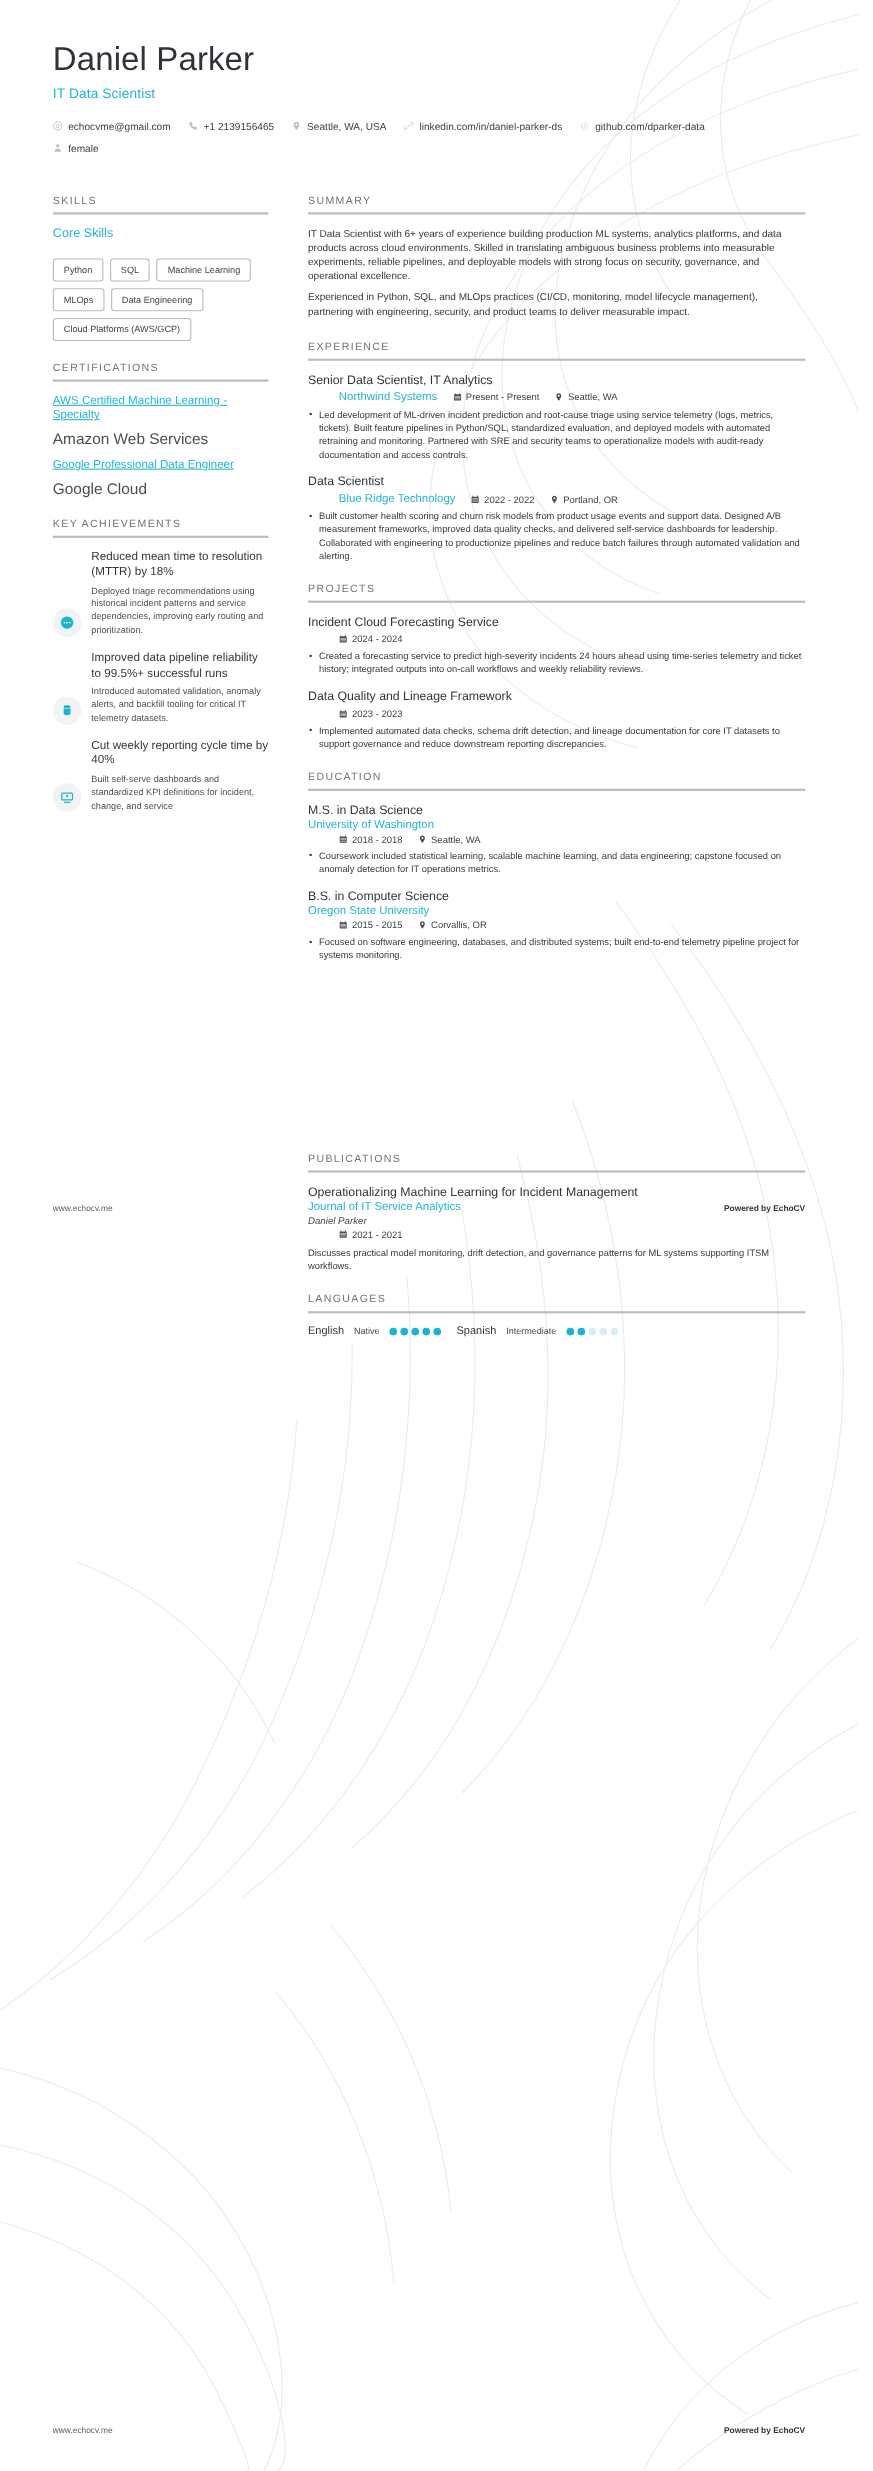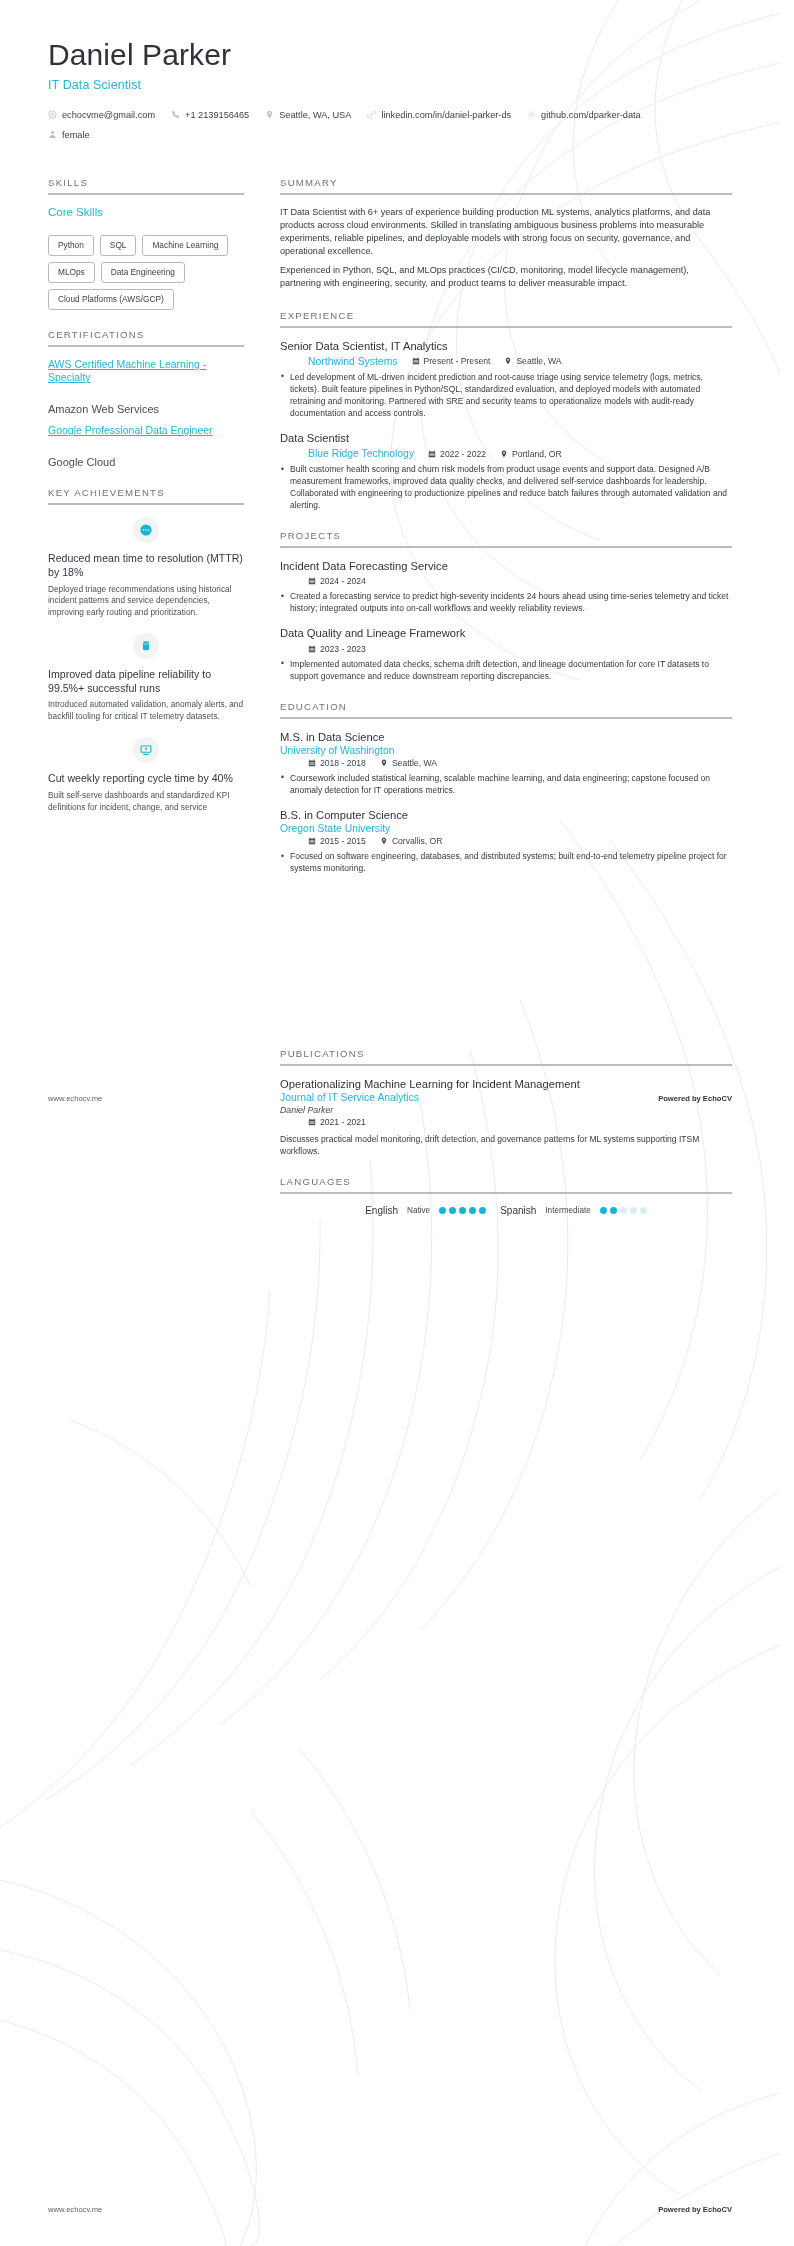--- a/index.html
+++ b/index.html
@@ -99,32 +99,31 @@
 
   
   .cert { margin-bottom: 9px; }
   .cert-name {
     font-size: 10.5px;
     color: #23b5d3;
     line-height: 1.32;
     text-decoration: underline;
   }
   .cert-org {
-    font-size: 11px;
+    font-size: 14px;
     color: #4a4e54;
-    margin-top: 18px;
+    margin-top: 6px;
   }
 
   
   .ach {
     display: flex;
     gap: 9px;
     margin-bottom: 13px;
-    align-items: center;
-    flex-direction: column;
+    align-items: flex-end;
   }
   .ach-icon {
     flex: none;
     width: 26px;
     height: 26px;
     border-radius: 50%;
     background: #f1f3f4;
     display: flex;
     align-items: center;
     justify-content: center;
@@ -206,21 +205,20 @@
     margin-top: 6px;
   }
 
   
   .langs {
     display: flex;
     align-items: center;
     flex-wrap: wrap;
     gap: 6px 14px;
     margin-top: 4px;
-    justify-content: center;
   }
   .lang {
     display: flex;
     align-items: center;
     gap: 9px;
   }
   .lang-name { font-size: 10px; color: #33373d; }
   .lang-level { font-size: 8.2px; color: #45494f; }
   .dots { display: flex; gap: 3px; }
   .dot { width: 7px; height: 7px; border-radius: 50%; background: #d9edf2; }
@@ -475,21 +473,21 @@
               <li>Built customer health scoring and churn risk models from product usage events and support data. Designed A/B measurement frameworks, improved data quality checks, and delivered self-service dashboards for leadership. Collaborated with engineering to productionize pipelines and reduce batch failures through automated validation and alerting.</li>
             </ul>
           </div>
         </div>
 
         <div class="sec">
           <div class="sec-title">PROJECTS</div>
           <div class="sec-rule"></div>
 
           <div class="entry">
-            <div class="entry-title">Incident Data Forecasting Service</div>
+            <div class="entry-title">Incident Cloud Forecasting Service</div>
             <div class="entry-meta">
               <span class="meta-item">
                 <svg width="8" height="8" viewBox="0 0 16 16" fill="#4a4e54">
                   <rect x="1.6" y="3" width="12.8" height="11.4" rx="1"></rect>
                   <rect x="3" y="1" width="1.4" height="3"></rect>
                   <rect x="11.6" y="1" width="1.4" height="3"></rect>
                   <rect x="3" y="6" width="10" height="1" fill="#fff"></rect>
                   <rect x="3" y="8.4" width="10" height="1" fill="#fff"></rect>
                   <rect x="3" y="10.8" width="10" height="1" fill="#fff"></rect>
                 </svg>

